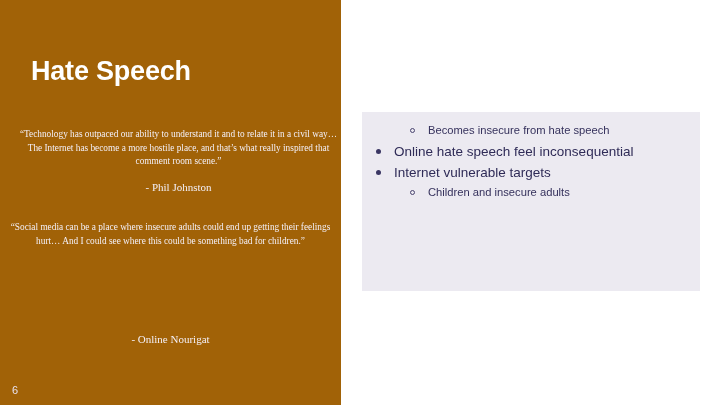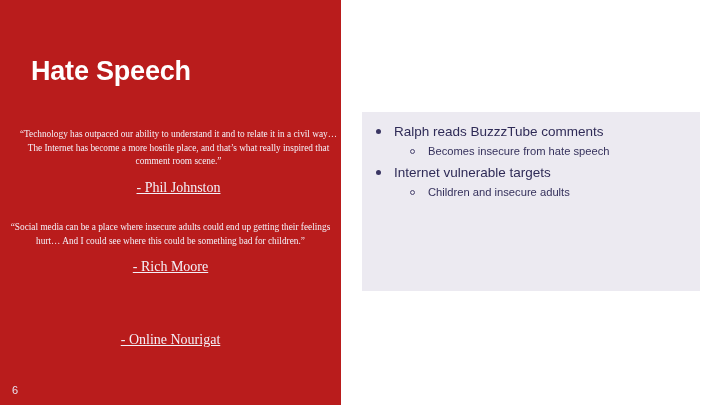--- a/index.html
+++ b/index.html
@@ -16,21 +16,21 @@
     font-family: "Liberation Sans", sans-serif;
   }
 
   
   #purple-panel {
     position: absolute;
     left: 0;
     top: 0;
     width: 341px;
     height: 405px;
-    background: #b91c1c;
+    background: #a16207;
   }
 
   #slide-title {
     position: absolute;
     left: 31px;
     top: 57px;
     font-family: "Liberation Sans", sans-serif;
     font-size: 27px;
     font-weight: bold;
     color: #ffffff;
@@ -47,25 +47,24 @@
     color: #f2eef7;
     font-family: "Liberation Serif", serif;
   }
   .quote-text {
     font-size: 9.3px;
     line-height: 13.6px;
     padding: 0 10px;
     color: #f4f0f8;
   }
   .quote-attrib {
-    font-size: 14px;
+    font-size: 11px;
     line-height: 13.6px;
     margin-top: 12px;
     color: #f4f0f8;
-    text-decoration: underline;
   }
 
   #quote-1 { top: 128px; padding-left: 8px; }
   #quote-2 { top: 221px; }
   #quote-3 { top: 321px; }
 
   #page-number {
     position: absolute;
     left: 12px;
     top: 384px;
@@ -151,43 +150,42 @@
 
     <div id="slide-title">Hate Speech</div>
 
     <div class="quote-block" id="quote-1">
       <div class="quote-text">“Technology has outpaced our ability to understand it and to relate it in a civil way… The Internet has become a more hostile place, and that’s what really inspired that comment room scene.”</div>
       <div class="quote-attrib">- Phil Johnston</div>
     </div>
 
     <div class="quote-block" id="quote-2">
       <div class="quote-text">“Social media can be a place where insecure adults could end up getting their feelings hurt… And I could see where this could be something bad for children.”</div>
-      <div class="quote-attrib">- Rich Moore</div>
     </div>
 
     <div class="quote-block" id="quote-3">
       <div class="quote-attrib">- Online Nourigat</div>
     </div>
 
     <div id="page-number">6</div>
   </div>
 
   <div id="bullets-panel">
     <div id="bullet-list">
 
-      <div class="bullet-row level-1">
-        <span class="marker filled"></span>
-        <span class="bullet-label level-1">Ralph reads BuzzzTube comments</span>
-      </div>
 
       <div class="bullet-row level-2">
         <span class="marker hollow"></span>
         <span class="bullet-label level-2">Becomes insecure from hate speech</span>
       </div>
 
+      <div class="bullet-row level-1">
+        <span class="marker filled"></span>
+        <span class="bullet-label level-1">Online hate speech feel inconsequential</span>
+      </div>
 
 
       <div class="bullet-row level-1">
         <span class="marker filled"></span>
         <span class="bullet-label level-1">Internet vulnerable targets</span>
       </div>
 
       <div class="bullet-row level-2">
         <span class="marker hollow"></span>
         <span class="bullet-label level-2">Children and insecure adults</span>

